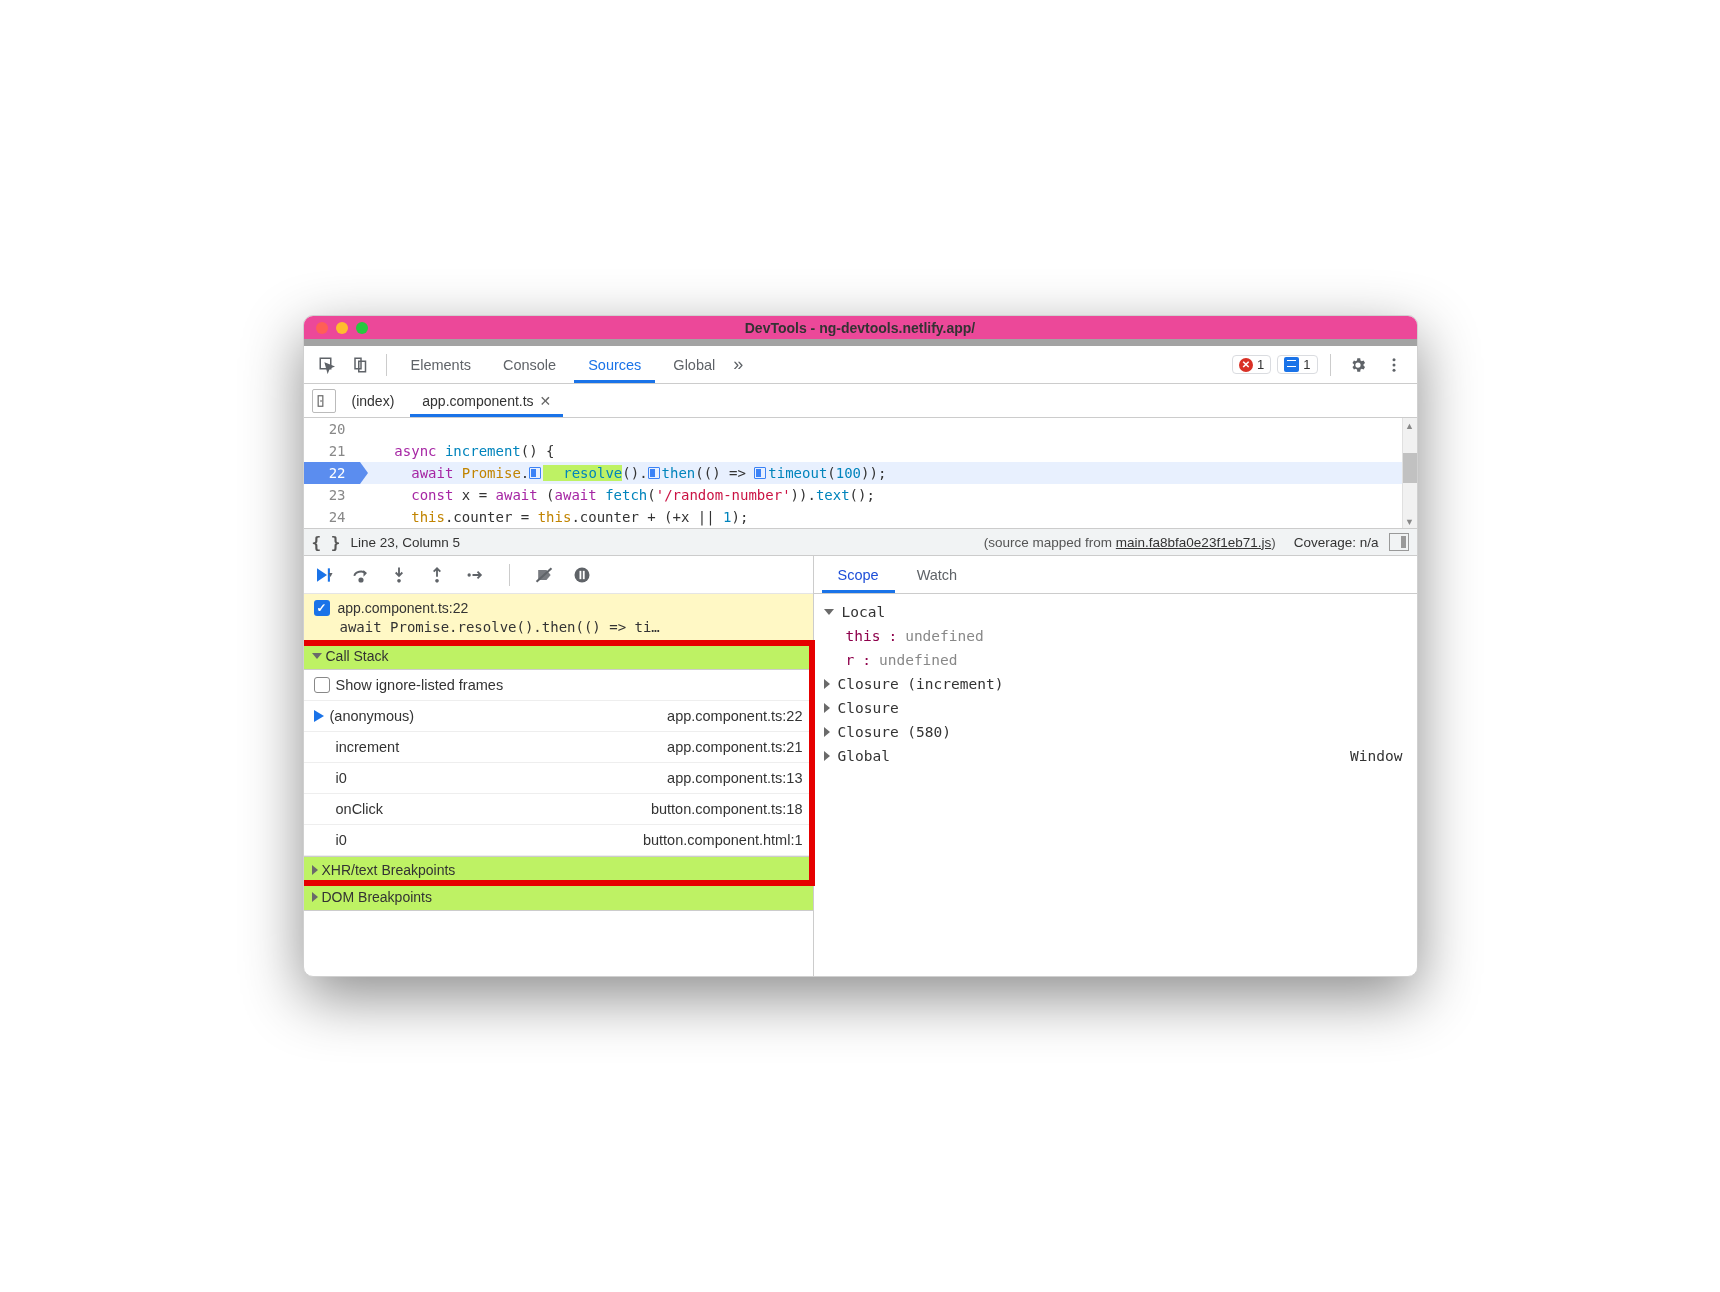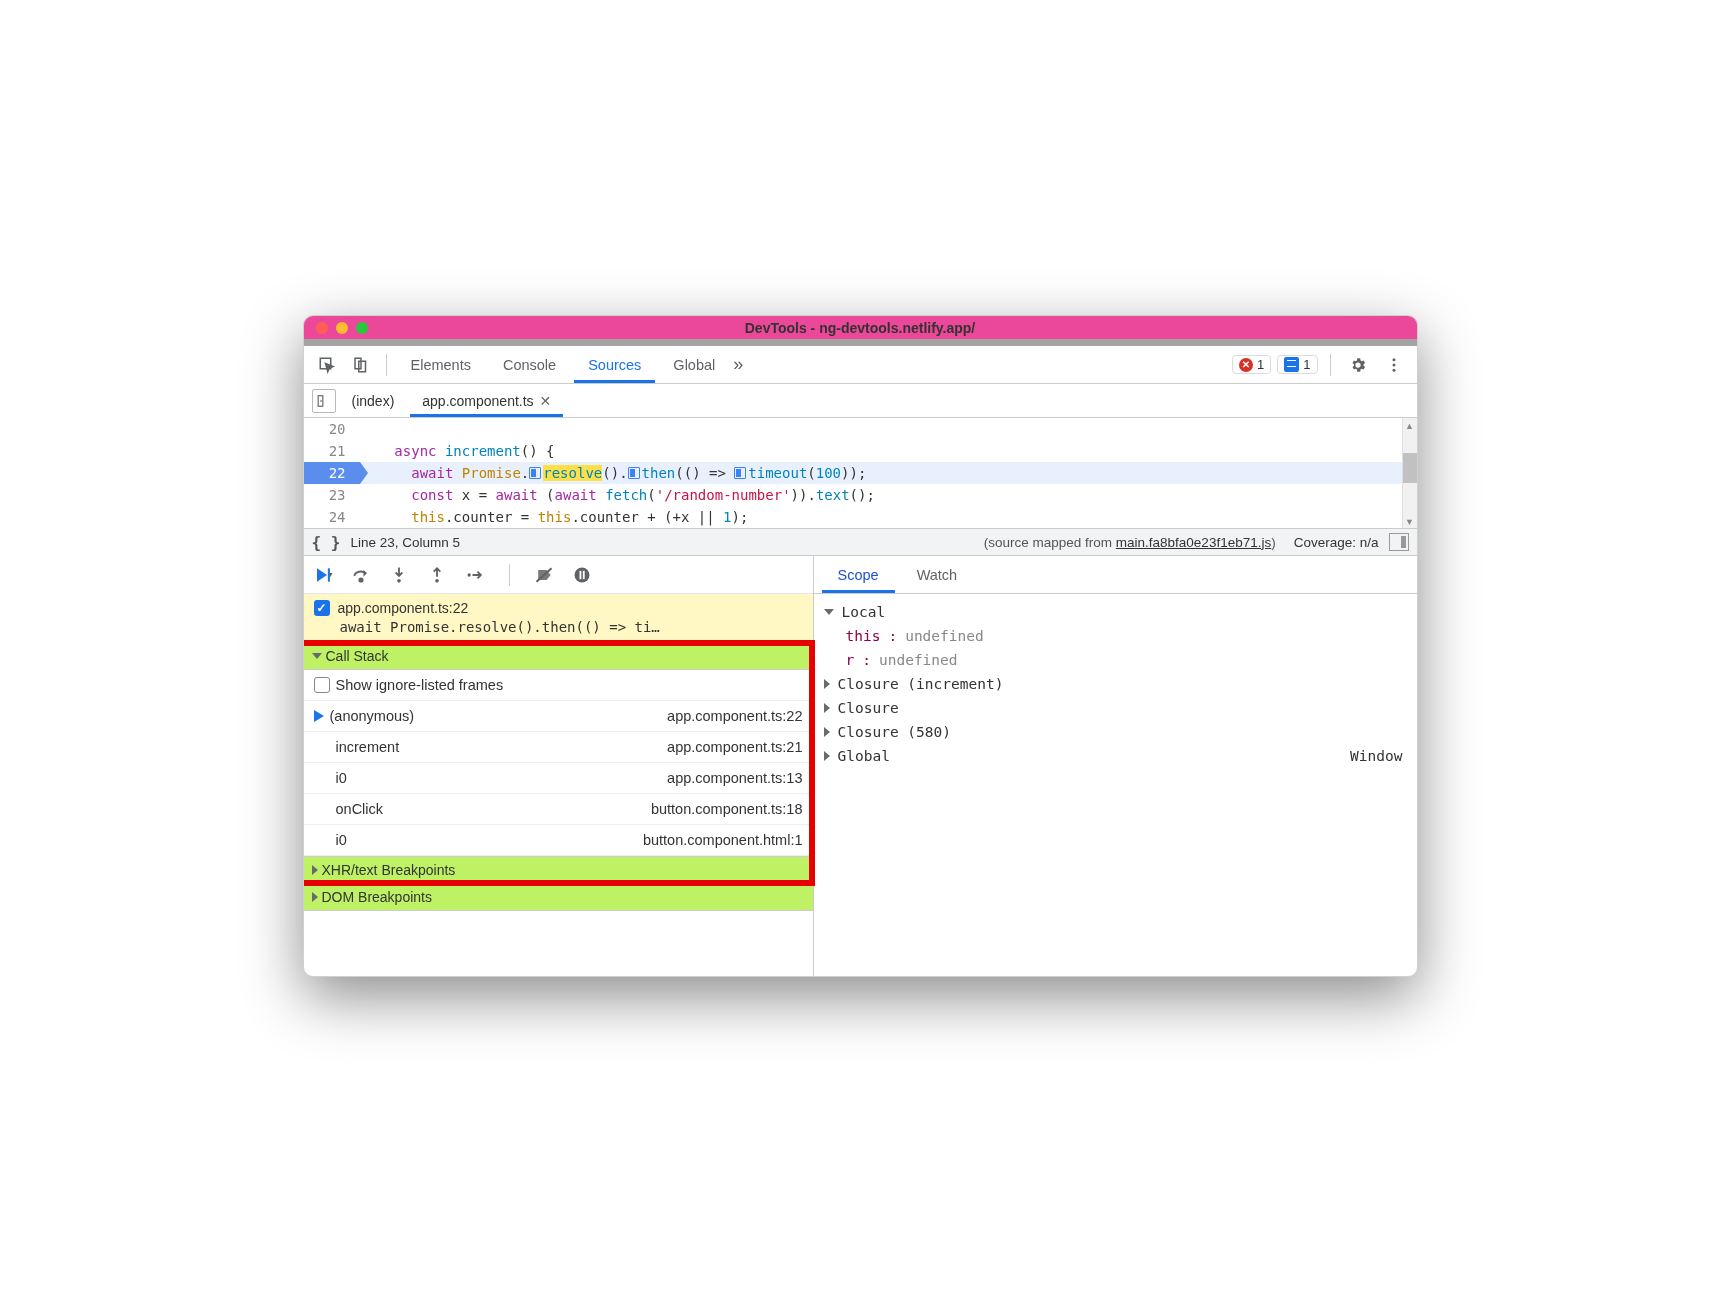--- a/index.html
+++ b/index.html
@@ -186,21 +186,21 @@
     position: relative;
     top: 1px;
     margin-right: 2px;
   }
   .step-marker::after {
     content:"";
     position:absolute;
     left:1px; top:1px; bottom:1px; width:5px;
     background:#3b82f6;
   }
-  .sel-highlight { background: #fde047; }
+  .sel-highlight { background: #bef264; padding-left: 20px; }
 
   .editor-scroll {
     max-height: 115px;
     overflow: hidden;
     position: relative;
   }
   .scrollbar-v {
     position: absolute; right:0; top:0; width:15px;
     background:#f1f1f1; height:100%;
     border-left:1px solid #e0e0e0;

